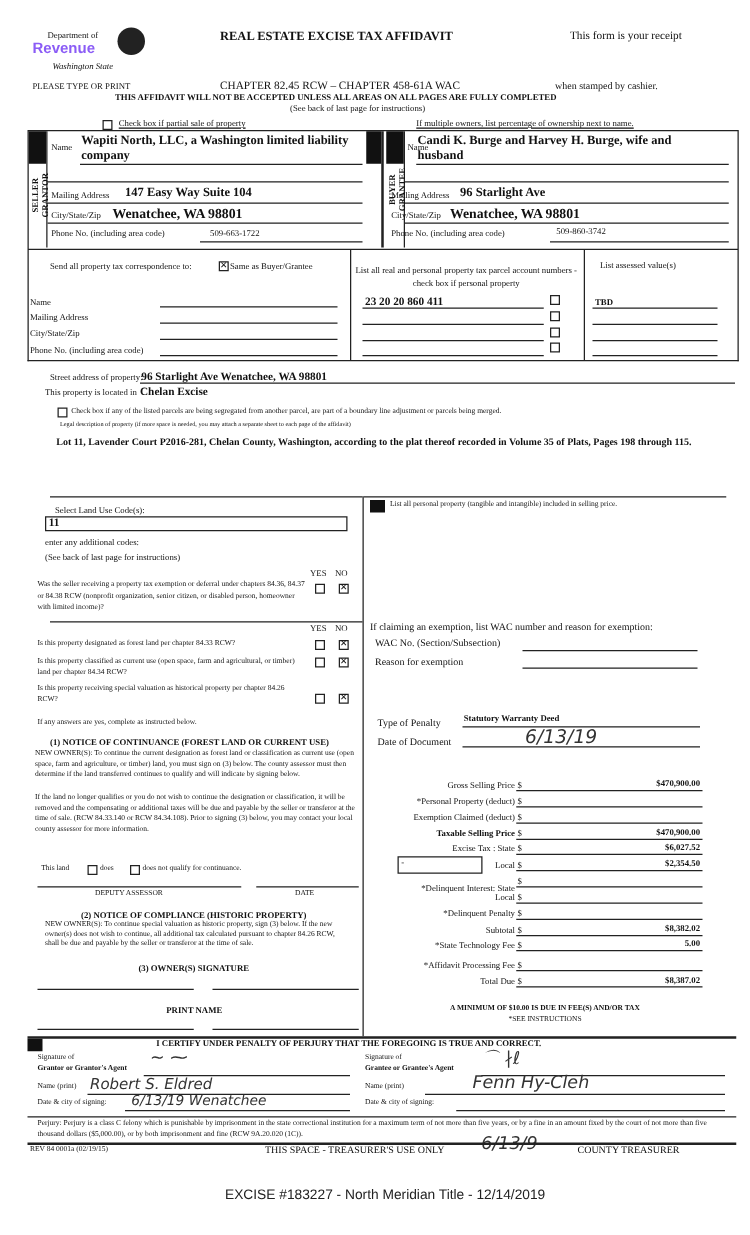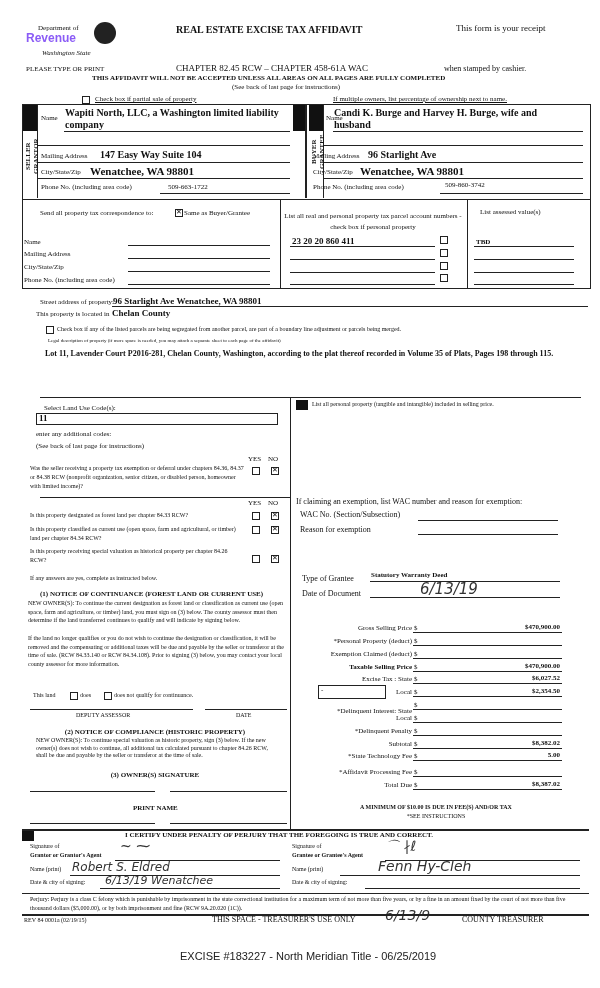--- a/index.html
+++ b/index.html
@@ -113,21 +113,21 @@
 <div class="cb" style="left:440px;top:262px;"></div>
 <div class="line" style="left:474px;top:272px;width:100px;"></div>
 <div class="line" style="left:290px;top:284px;width:145px;"></div>
 <div class="cb" style="left:440px;top:274px;"></div>
 <div class="line" style="left:474px;top:284px;width:100px;"></div>
 
 <div class="abs s7" style="left:40px;top:298px;">Street address of property:</div>
 <div class="abs fill s9" style="left:113px;top:296px;">96 Starlight Ave Wenatchee, WA  98801</div>
 <div class="line" style="left:112px;top:306px;width:476px;"></div>
 <div class="abs s7" style="left:36px;top:310px;">This property is located in</div>
-<div class="abs fill s9" style="left:112px;top:308px;">Chelan County</div>
+<div class="abs fill s9" style="left:112px;top:308px;">Chelan Excise</div>
 <div class="cb" style="left:46px;top:326px;"></div>
 <div class="abs s6" style="left:57px;top:326px;">Check box if any of the listed parcels are being segregated from another parcel, are part of a boundary line adjustment or parcels being merged.</div>
 <div class="abs" style="left:48px;top:338px;font-size:5px;">Legal description of property (if more space is needed, you may attach a separate sheet to each page of the affidavit)</div>
 <div class="abs fill s8" style="left:45px;top:348px;width:520px;line-height:11px;">Lot 11,  Lavender Court P2016-281, Chelan County, Washington, according to the plat thereof recorded in Volume 35 of Plats, Pages 198 through 115.</div>
 
 <div class="line" style="left:40px;top:397px;width:250px;"></div>
 <div class="vline" style="left:290px;top:397px;height:432px;"></div>
 <div class="line" style="left:291px;top:397px;width:290px;"></div>
 <div class="abs s7" style="left:44px;top:404px;">Select Land Use Code(s):</div>
 <div class="box" style="left:36px;top:413px;width:240px;height:10px;">
@@ -179,21 +179,21 @@
 
 <div class="blk" style="left:296px;top:400px;width:12px;height:10px;"></div>
 <div class="abs s6" style="left:312px;top:400px;width:200px;line-height:9px;">List all personal property (tangible and intangible) included in selling price.</div>
 
 <div class="abs s8" style="left:296px;top:497px;">If claiming an exemption, list WAC number and reason for exemption:</div>
 <div class="abs s8" style="left:300px;top:510px;">WAC No. (Section/Subsection)</div>
 <div class="line" style="left:418px;top:520px;width:140px;"></div>
 <div class="abs s8" style="left:300px;top:525px;">Reason for exemption</div>
 <div class="line" style="left:418px;top:534px;width:140px;"></div>
 
-<div class="abs s8" style="left:302px;top:574px;">Type of Grantee</div>
+<div class="abs s8" style="left:302px;top:574px;">Type of Penalty</div>
 <div class="abs fill s7" style="left:371px;top:571px;">Statutory Warranty Deed</div>
 <div class="line" style="left:370px;top:581px;width:190px;"></div>
 <div class="abs s8" style="left:302px;top:589px;text-align:right;">Date of Document</div>
 <div class="abs hand" style="left:420px;top:580px;font-size:15px;">6/13/19</div>
 <div class="line" style="left:370px;top:597px;width:190px;"></div>
 
 <div>
   <div class="abs s7 right" style="left:296px;top:624px;width:116px;">Gross Selling Price</div>
   <div class="abs s7" style="left:414px;top:624px;">$</div>
   <div class="abs fill s7 right" style="left:420px;top:623px;width:140px;">$470,900.00</div>
@@ -285,13 +285,13 @@
 <div class="abs hand" style="left:385px;top:907px;font-size:14px;">6/13/9</div>
 <div class="line" style="left:365px;top:888px;width:215px;"></div>
 
 <div class="line" style="left:22px;top:893px;width:567px;"></div>
 <div class="abs s6" style="left:30px;top:895px;width:555px;line-height:9px;">Perjury: Perjury is a class C felony which is punishable by imprisonment in the state correctional institution for a maximum term of not more than five years, or by a fine in an amount fixed by the court of not more than five thousand dollars ($5,000.00), or by both imprisonment and fine (RCW 9A.20.020 (1C)).</div>
 <div class="line" style="left:22px;top:914px;width:567px;border-top-width:2px;"></div>
 
 <div class="abs s6" style="left:24px;top:917px;">REV 84 0001a (02/19/15)</div>
 <div class="abs s8" style="left:212px;top:915px;">THIS SPACE - TREASURER'S USE ONLY</div>
 <div class="abs s8" style="left:462px;top:915px;">COUNTY TREASURER</div>
-<div class="abs" style="left:180px;top:950px;font-family:'Liberation Sans',sans-serif;font-size:11px;color:#222;">EXCISE #183227 - North Meridian Title - 06/25/2019</div>
+<div class="abs" style="left:180px;top:950px;font-family:'Liberation Sans',sans-serif;font-size:11px;color:#222;">EXCISE #183227 - North Meridian Title - 12/14/2019</div>
 
 </body></html>

